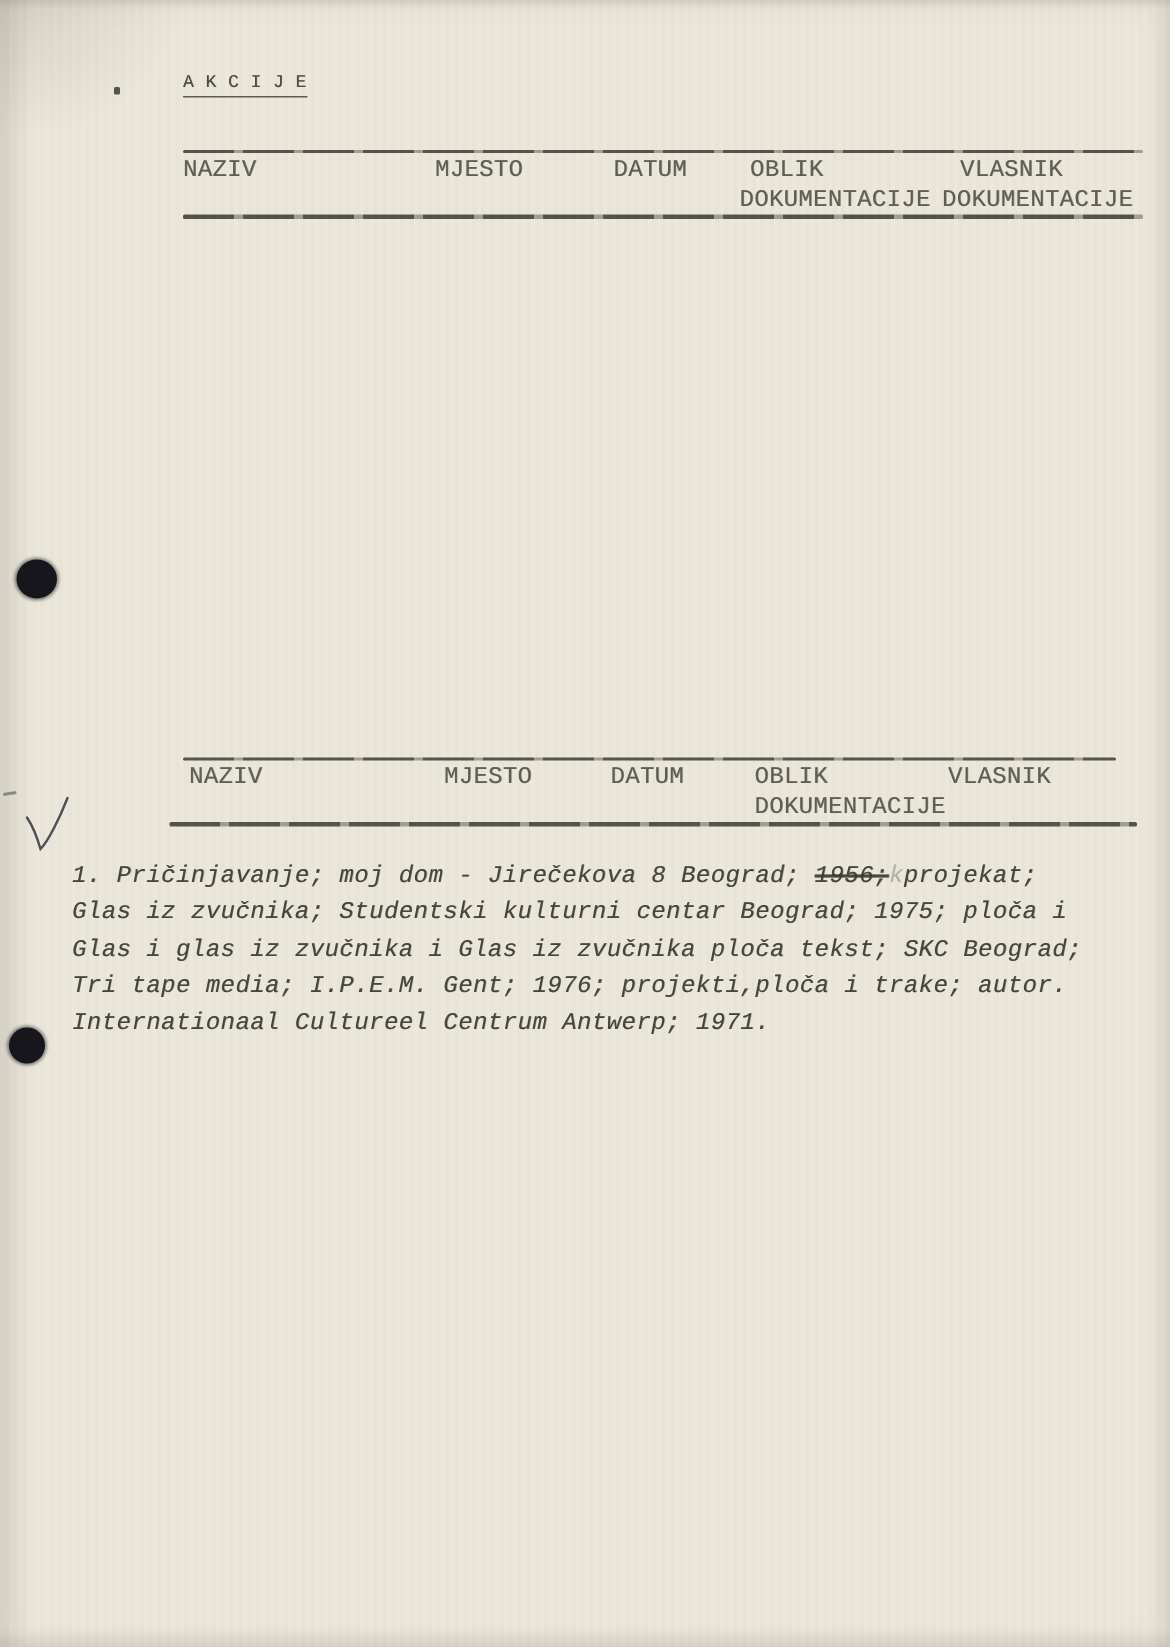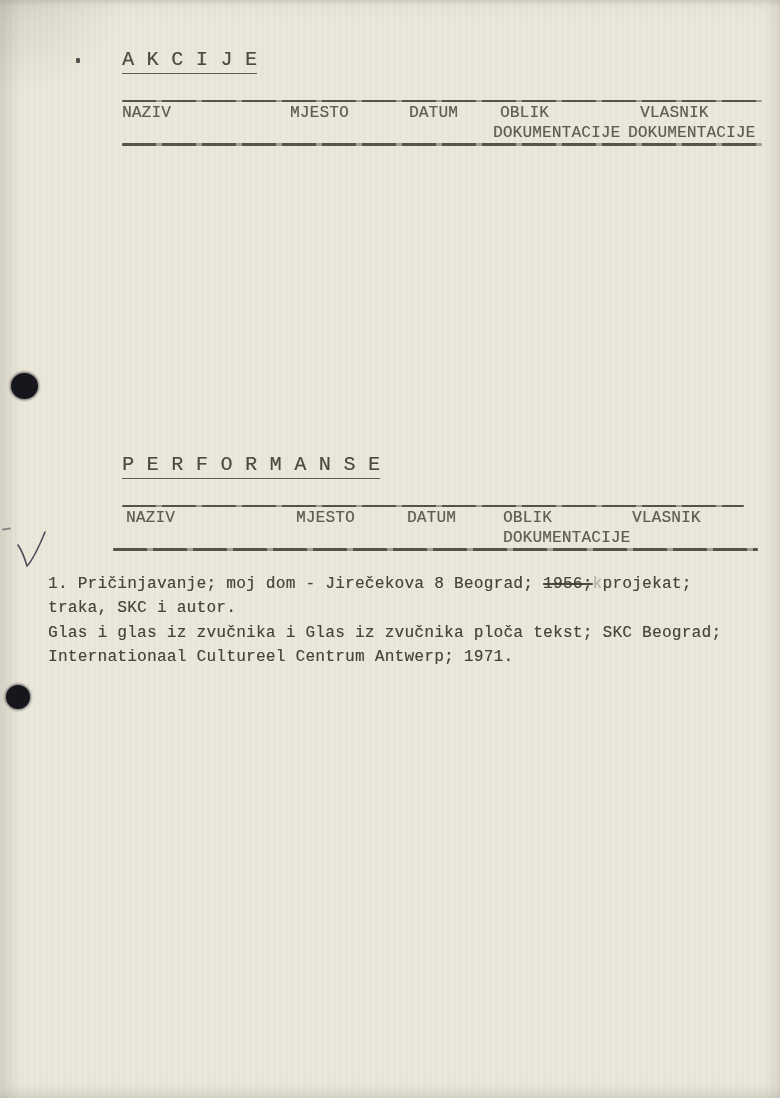--- a/index.html
+++ b/index.html
@@ -18,21 +18,21 @@
       linear-gradient(0deg, rgba(108,104,95,.12), rgba(108,104,95,0) 12px),
       repeating-linear-gradient(90deg, rgba(255,255,255,.018) 0 3px, rgba(40,40,30,.014) 3px 6px),
       #ebe7da;
     box-shadow: inset 0 0 22px rgba(95,90,78,.10);
   }
   .tw{ text-shadow: 0.4px 0 0 rgba(69,68,61,.45); }
 
   
   .sec-title{
     position:absolute; left:122px;
-    font-size:20px; letter-spacing:.3px;
+    font-size:12px; letter-spacing:.3px;
     color:#4b4a43;
     padding-bottom:2px;
     border-bottom:1.6px solid rgba(70,68,60,.85);
     white-space:pre;
   }
   .sec-title.akcije{ top:48px; }
   .sec-title.performanse{ top:453px; }
 
   
   .thead{
@@ -60,21 +60,21 @@
   .t1 .c-vlasnik{left:518px}  .t2 .c-vlasnik{left:506px}
   .t1 .c-oblik-sub{left:371px}.t2 .c-oblik-sub{left:377px}
   .t1 .c-vlasnik-sub{left:506px}
 
   
   .entries{
     position:absolute; left:48px; top:572px; width:710px;
     font-size:16px; line-height:24.4px; letter-spacing:.3px;
     color:#45443d;
   }
-  .entry-line{ white-space:pre; }
+  .entry-line{ white-space:pre;font-style:italic; }
   .struck{
     text-decoration:line-through;
     text-decoration-thickness:2px;
     text-decoration-color:rgba(58,57,50,.85);
   }
   .faint{ opacity:.32; }
 
   
   .hole{
     position:absolute; border-radius:50%;
@@ -117,37 +117,37 @@
       <span class="c-oblik">OBLIK</span>
       <span class="c-vlasnik">VLASNIK</span>
     </div>
     <div class="hrow">
       <span class="c-oblik-sub">DOKUMENTACIJE</span>
       <span class="c-vlasnik-sub">DOKUMENTACIJE</span>
     </div>
     <div class="rule bottom"></div>
   </div>
 
-  <div class="sec-title performanse tw">P E R F O R M A N S E</div>
 
   <div class="thead t2 tw">
     <div class="rule top"></div>
     <div class="hrow">
       <span class="c-naziv">NAZIV</span>
       <span class="c-mjesto">MJESTO</span>
       <span class="c-datum">DATUM</span>
       <span class="c-oblik">OBLIK</span>
       <span class="c-vlasnik">VLASNIK</span>
     </div>
     <div class="hrow">
       <span class="c-oblik-sub">DOKUMENTACIJE</span>
     </div>
     <div class="rule bottom"></div>
   </div>
 
   <div class="entries tw">
     <div class="entry-line"><span>1. Pričinjavanje; moj dom - Jirečekova 8 Beograd; </span><span class="struck">1956;</span><span class="faint">k</span><span>projekat;</span></div>
-    <div class="entry-line">traka, SKC i autor.</div>
+    <div class="entry-line">Glas iz zvučnika; Studentski kulturni centar Beograd; 1975; ploča i</div>
     <div class="entry-line">Glas i glas iz zvučnika i Glas iz zvučnika ploča tekst; SKC Beograd;</div>
+    <div class="entry-line">Tri tape media; I.P.E.M. Gent; 1976; projekti,ploča i trake; autor.</div>
     <div class="entry-line">Internationaal Cultureel Centrum Antwerp; 1971.</div>
   </div>
 
 </div>
 
 </body></html>

